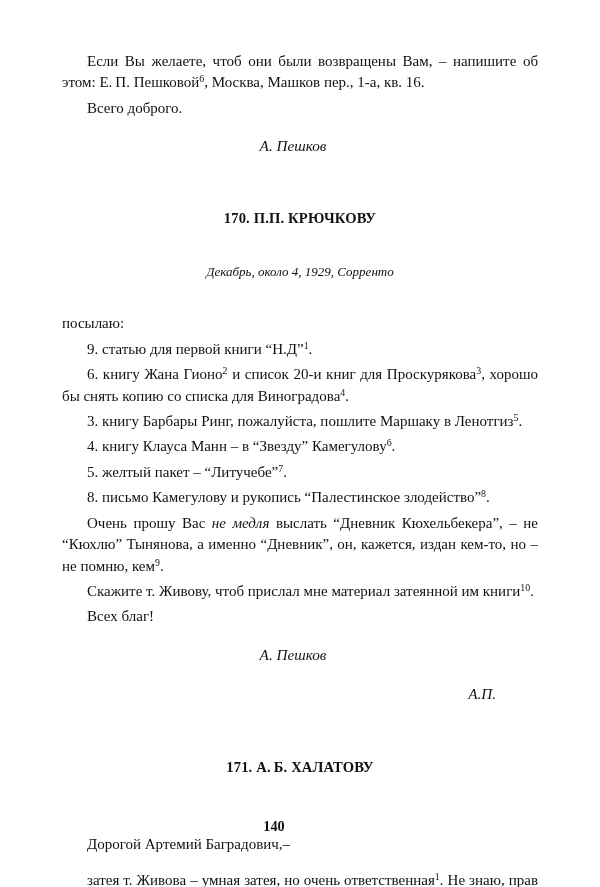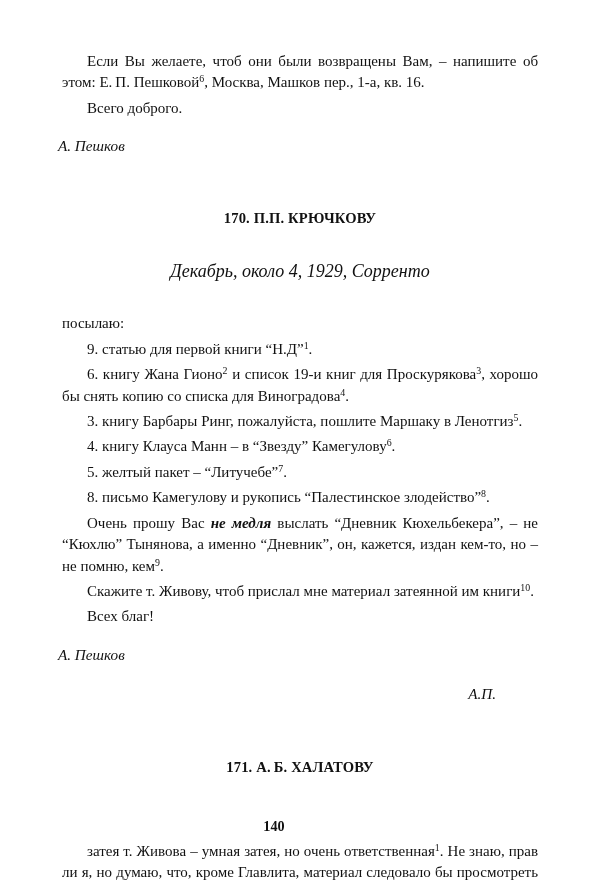--- a/index.html
+++ b/index.html
@@ -46,26 +46,26 @@
     text-align: center;
     font-weight: bold;
     font-size: 14.6px;
     letter-spacing: 0.15px;
     margin: 16px;
     text-indent: 0;
   }
   .letter-date {
     text-align: center;
     font-style: italic;
-    font-size: 18px;
+    font-size: 13px;
     margin: 0;
     text-indent: 0;
   }
   .signature {
-    text-align: left;
+    text-align: center;
     font-style: italic;
     font-size: 15.2px;
     margin: 0;
     text-indent: 0;
     padding-right: 14px;
   }
   .signature-short {
     text-align: right;
     font-style: italic;
     font-size: 15.2px;
@@ -80,21 +80,20 @@
   .gap-sig-after { height: 18px; }
   .gap-small { height: 7px; }
   .gap-sec2 { height: 36px; }
   sup {
     font-size: 0.66em;
     line-height: 0;
     vertical-align: 0.52em;
   }
   em {
     font-style: italic;
-    font-weight: bold;
   }
   .page-number {
     position: absolute;
     left: 0;
     top: 818px;
     width: 548px;
     text-align: center;
     font-size: 14.2px;
     font-weight: bold;
   }
@@ -116,21 +115,21 @@
     <p class="letter-heading">170. П.П. КРЮЧКОВУ</p>
     <div class="gap-heading-after"></div>
     <p class="letter-date">Декабрь, около 4, 1929, Сорренто</p>
     <div class="gap-date-after"></div>
 
     <div class="gap-small"></div>
     <p class="noindent">посылаю:</p>
 
     <p class="indent"><span>9. статью для первой книги “Н.Д”</span><sup>1</sup><span>.</span></p>
 
-    <p class="indent"><span>6. книгу Жана Гионо</span><sup>2</sup><span> и список 19-и книг для Проскурякова</span><sup>3</sup><span>, хорошо бы снять копию со списка для Виноградова</span><sup>4</sup><span>.</span></p>
+    <p class="indent"><span>6. книгу Жана Гионо</span><sup>2</sup><span> и список 20-и книг для Проскурякова</span><sup>3</sup><span>, хорошо бы снять копию со списка для Виноградова</span><sup>4</sup><span>.</span></p>
 
     <p class="indent"><span>3. книгу Барбары Ринг, пожалуйста, пошлите Маршаку в Ленотгиз</span><sup>5</sup><span>.</span></p>
 
     <p class="indent"><span>4. книгу Клауса Манн – в “Звезду” Камегулову</span><sup>6</sup><span>.</span></p>
 
     <p class="indent"><span>5. желтый пакет – “Литучебе”</span><sup>7</sup><span>.</span></p>
 
     <p class="indent"><span>8. письмо Камегулову и рукопись “Палестинское злодейство”</span><sup>8</sup><span>.</span></p>
 
     <p class="indent"><span>Очень прошу Вас </span><em>не медля</em><span> выслать “Дневник Кюхельбекера”, – не “Кюхлю” Тынянова, а именно “Дневник”, он, кажется, издан кем-то, но – не помню, кем</span><sup>9</sup><span>.</span></p>
@@ -145,20 +144,21 @@
     <div class="gap-sig-after"></div>
 
 
     <p class="signature-short">А.П.</p>
 
     <div class="gap-sec2"></div>
     <p class="letter-heading">171. А. Б. ХАЛАТОВУ</p>
     <div class="gap-heading-after"></div>
     <div class="gap-date-after"></div>
 
+    <p class="indent">Дорогой Артемий Баградович,–</p>
     <div class="gap-small"></div>
 
     <p class="indent"><span>затея т. Живова – умная затея, но очень ответственная</span><sup>1</sup><span>. Не знаю, прав ли я, но думаю, что, кроме Главлита, материал следовало бы просмотреть в ЦК.</span></p>
 
   </div>
 
   <div class="page-number">140</div>
 </div>
 
 </body></html>

